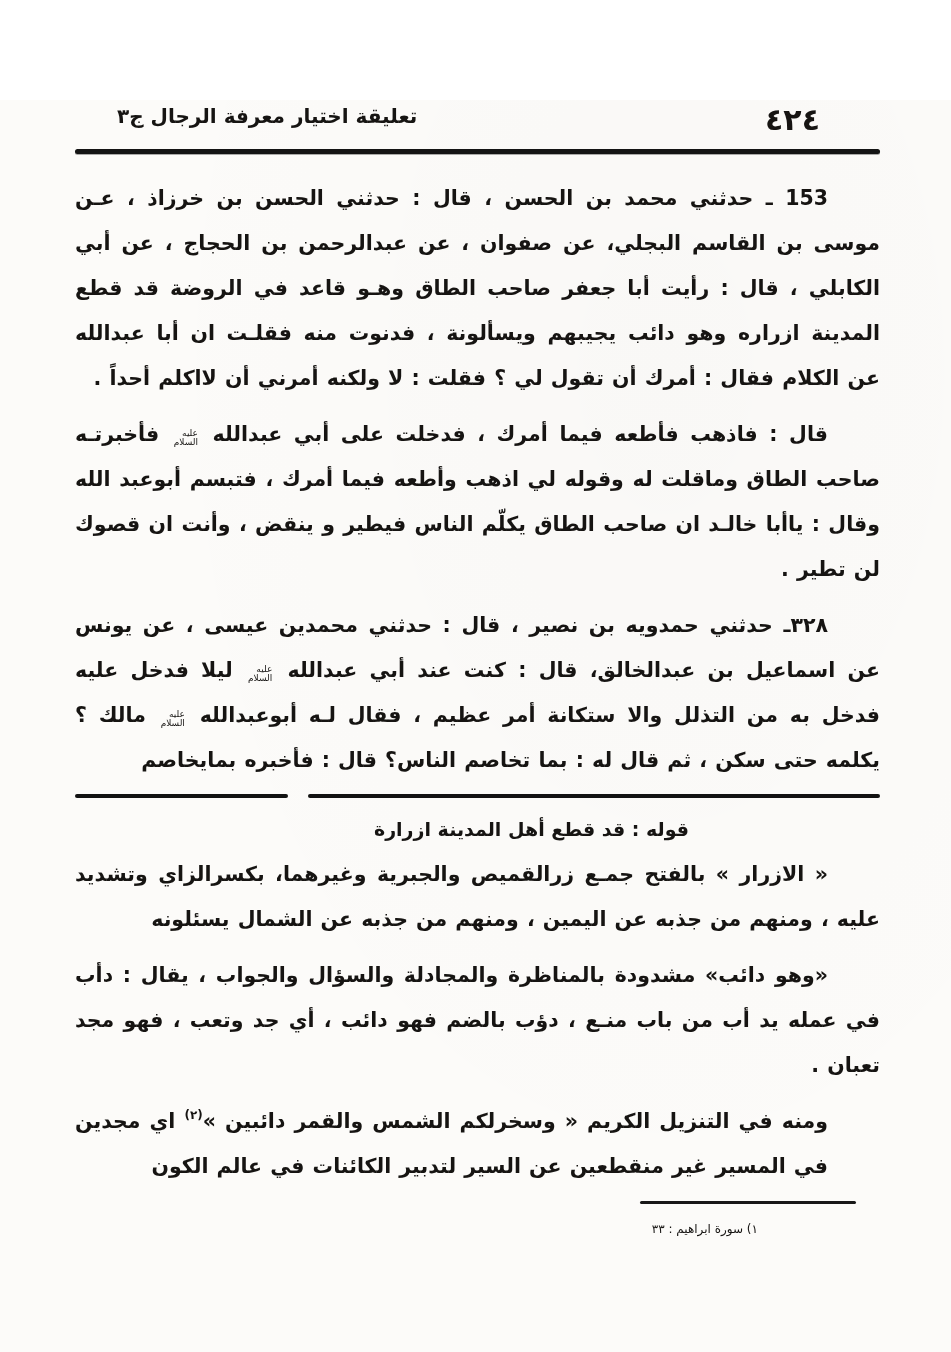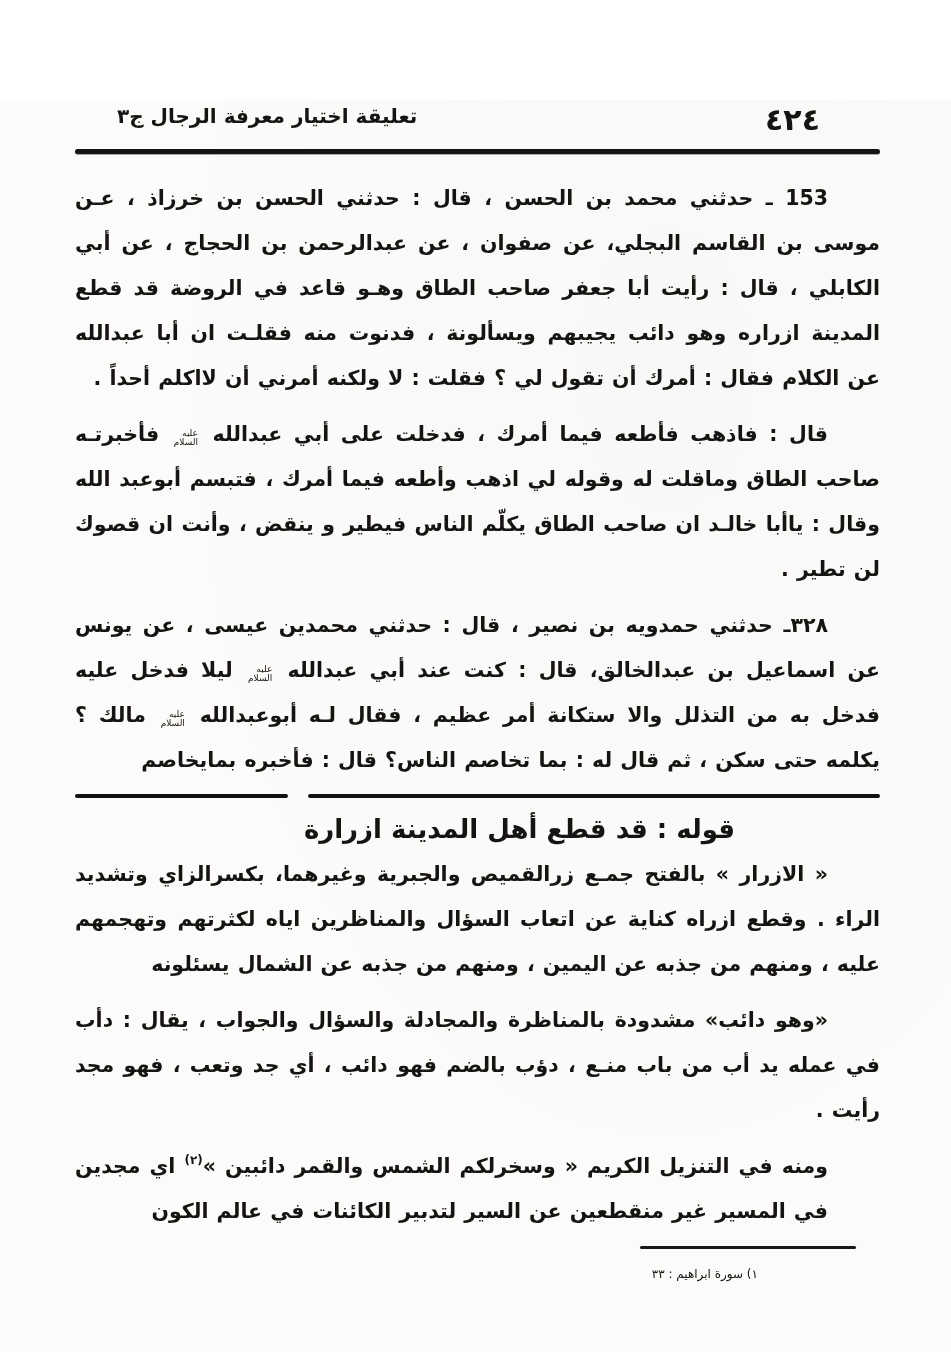--- a/index.html
+++ b/index.html
@@ -56,23 +56,23 @@
   
   sup.fnref{font-size:12px;line-height:0;vertical-align:9px;font-weight:700;}
   
   .sep{display:flex;gap:20px;margin:10px 0 8px;align-items:center;}
   .sep .seg{height:4px;background:#121212;border-radius:2px;}
   .sep .seg.short{flex:0 0 213px;}
   .sep .seg.long{flex:1;}
   
   .commentary{margin-top:6px;}
   .commentary-heading{
-    position:relative;left:42px;
+    position:relative;left:54px;
     text-align:center;
-    font-size:26px;font-weight:700;
+    font-size:19px;font-weight:700;
     height:46px;line-height:46px;
   }
   
   .footnote-area{margin-top:12px;}
   .fn-rule{
     height:3px;background:#181818;width:216px;
     margin-right:24px;border-radius:2px;
   }
   .fn-text{
     margin-top:7px;padding-right:122px;
@@ -119,27 +119,26 @@
     <div class="sep">
       <div class="seg long"></div>
       <div class="seg short"></div>
     </div>
 
     <div class="commentary body-block" style="margin-top:4px;">
       <div class="commentary-heading">قوله : قد قطع أهل المدينة ازرارة</div>
       <div>
           <div class="para">
             <div class="line indent">« الازرار » بالفتح جمـع زرالقميص والجبرية وغيرهما، بكسرالزاي وتشديد</div>
-            <div class="line">الراء . وقطع ازراه كناية عن اتعاب السؤال والمناظرين اياه لكثرتهم وتهجمهم</div>
             <div class="line last">عليه ، ومنهم من جذبه عن اليمين ، ومنهم من جذبه عن الشمال يسئلونه ويجيبهم .</div>
           </div>
           <div class="para">
             <div class="line indent">«وهو دائب» مشدودة بالمناظرة والمجادلة والسؤال والجواب ، يقال : دأب</div>
             <div class="line">في عمله يد أب من باب منـع ، دؤب بالضم فهو دائب ، أي جد وتعب ، فهو مجد</div>
-            <div class="line last">رأيت .</div>
+            <div class="line last">تعبان .</div>
           </div>
           <div class="para">
             <div class="line indent">ومنه في التنزيل الكريم « وسخرلكم الشمس والقمر دائبين »<sup class="fnref">(٢)</sup> اي مجدين</div>
             <div class="line indent last">في المسير غير منقطعين عن السير لتدبير الكائنات في عالم الكون والفساد .</div>
           </div>
         </div>
     </div>
 
     <div class="footnote-area">
       <div class="fn-rule"></div>

